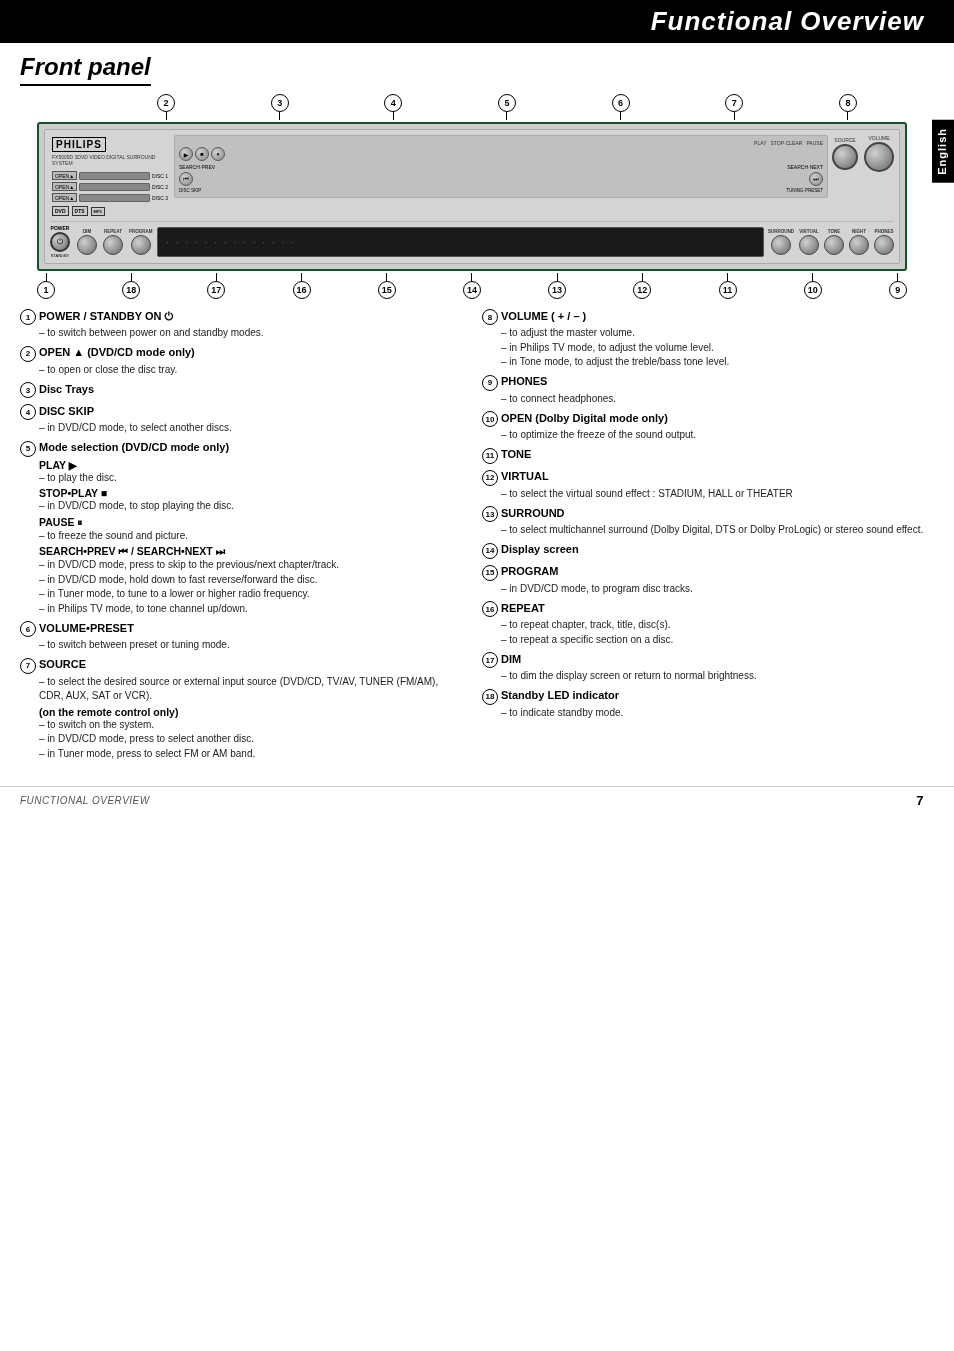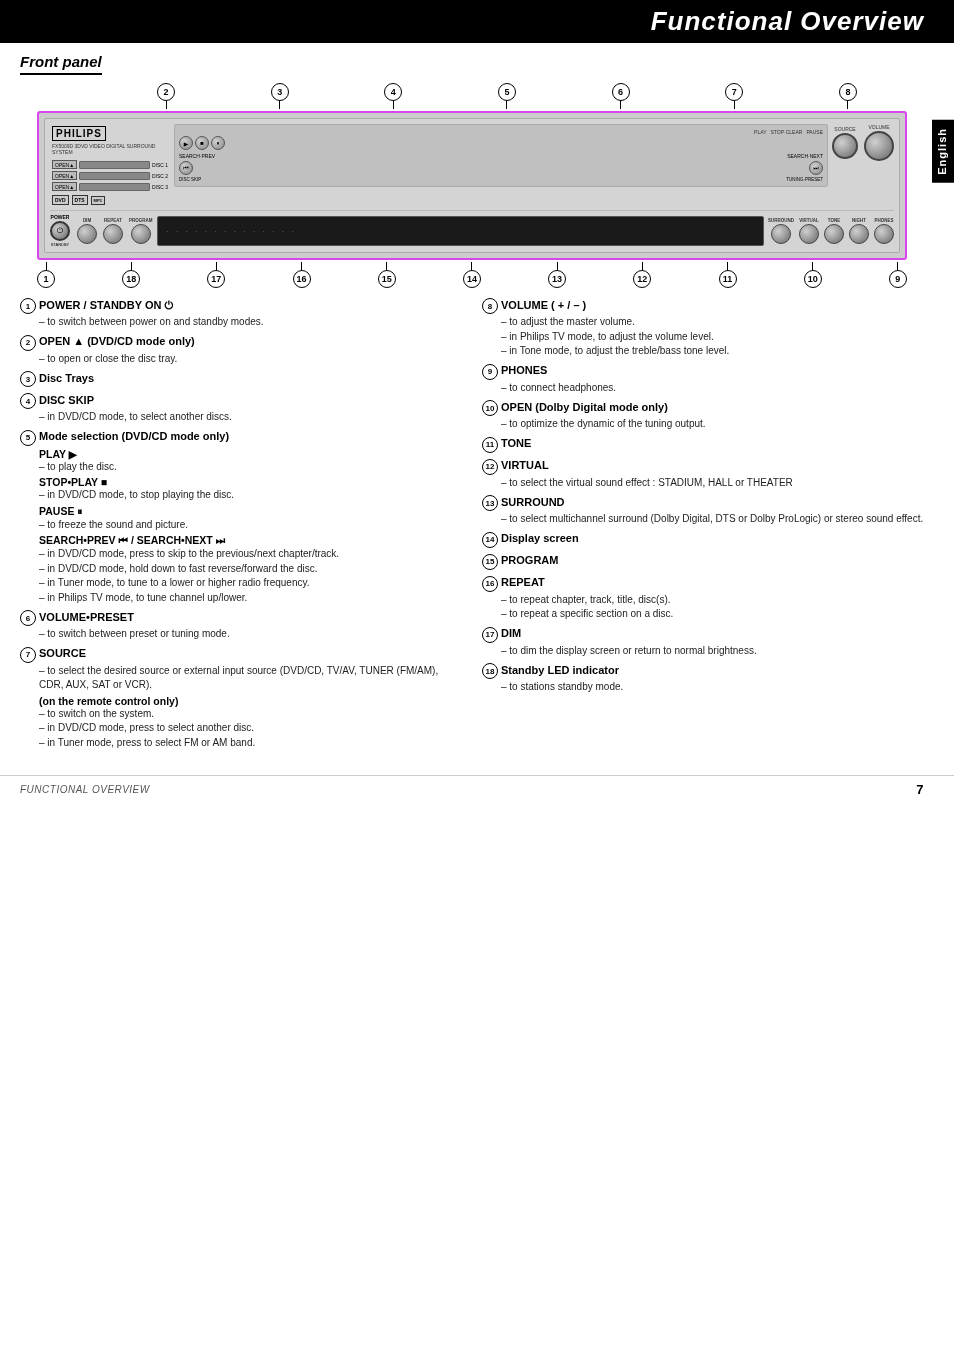--- a/index.html
+++ b/index.html
@@ -43,21 +43,21 @@
       letter-spacing: 1px;
     }
 
     
     .main-content {
       padding: 10px 30px 10px 20px;
     }
 
     
     .section-title {
-      font-size: 15px;
+      font-size: 24px;
       font-weight: bold;
       font-style: italic;
       margin-bottom: 8px;
       border-bottom: 2px solid #000;
       padding-bottom: 3px;
       display: inline-block;
     }
 
     
     .device-container {
@@ -174,21 +174,21 @@
     }
 
     .callout-group {
       display: flex;
       flex-direction: column;
       align-items: center;
     }
 
     
     .device-svg-wrapper {
-      border: 2px solid #d946ef;
+      border: 2px solid #14532d;
       background: #ccc;
       border-radius: 3px;
       padding: 5px;
       margin: 0 auto;
       width: 100%;
     }
 
     .device-face {
       background: #d4d4d4;
       border: 1px solid #aaa;
@@ -692,21 +692,21 @@
         <div class="desc-sub">PLAY ▶</div>
         <div class="desc-bullet">to play the disc.</div>
         <div class="desc-sub">STOP•PLAY ■</div>
         <div class="desc-bullet">in DVD/CD mode, to stop playing the disc.</div>
         <div class="desc-sub">PAUSE ⏸</div>
         <div class="desc-bullet">to freeze the sound and picture.</div>
         <div class="desc-sub">SEARCH•PREV ⏮ / SEARCH•NEXT ⏭</div>
         <div class="desc-bullet">in DVD/CD mode, press to skip to the previous/next chapter/track.</div>
         <div class="desc-bullet">in DVD/CD mode, hold down to fast reverse/forward the disc.</div>
         <div class="desc-bullet">in Tuner mode, to tune to a lower or higher radio frequency.</div>
-        <div class="desc-bullet">in Philips TV mode, to tune channel up/lower.</div>
+        <div class="desc-bullet">in Philips TV mode, to tone channel up/down.</div>
       </div>
 
       <div class="desc-item">
         <div class="desc-header">
           <span class="desc-num">6</span>
           <span class="desc-title">VOLUME•PRESET</span>
         </div>
         <div class="desc-bullet">to switch between preset or tuning mode.</div>
       </div>
 
@@ -742,21 +742,21 @@
           <span class="desc-title">PHONES</span>
         </div>
         <div class="desc-bullet">to connect headphones.</div>
       </div>
 
       <div class="desc-item">
         <div class="desc-header">
           <span class="desc-num">10</span>
           <span class="desc-title">OPEN (Dolby Digital mode only)</span>
         </div>
-        <div class="desc-bullet">to optimize the dynamic of the tuning output.</div>
+        <div class="desc-bullet">to optimize the freeze of the sound output.</div>
       </div>
 
       <div class="desc-item">
         <div class="desc-header">
           <span class="desc-num">11</span>
           <span class="desc-title">TONE</span>
         </div>
       </div>
 
       <div class="desc-item">
@@ -780,20 +780,21 @@
           <span class="desc-num">14</span>
           <span class="desc-title">Display screen</span>
         </div>
       </div>
 
       <div class="desc-item">
         <div class="desc-header">
           <span class="desc-num">15</span>
           <span class="desc-title">PROGRAM</span>
         </div>
+        <div class="desc-bullet">in DVD/CD mode, to program disc tracks.</div>
       </div>
 
       <div class="desc-item">
         <div class="desc-header">
           <span class="desc-num">16</span>
           <span class="desc-title">REPEAT</span>
         </div>
         <div class="desc-bullet">to repeat chapter, track, title, disc(s).</div>
         <div class="desc-bullet">to repeat a specific section on a disc.</div>
       </div>
@@ -804,21 +805,21 @@
           <span class="desc-title">DIM</span>
         </div>
         <div class="desc-bullet">to dim the display screen or return to normal brightness.</div>
       </div>
 
       <div class="desc-item">
         <div class="desc-header">
           <span class="desc-num">18</span>
           <span class="desc-title">Standby LED indicator</span>
         </div>
-        <div class="desc-bullet">to stations standby mode.</div>
+        <div class="desc-bullet">to indicate standby mode.</div>
       </div>
 
     </div>
 
   </div>
 
 </div>
 
 <div class="page-footer">
   <span style="font-variant: small-caps; font-style:italic;">Functional Overview</span>

